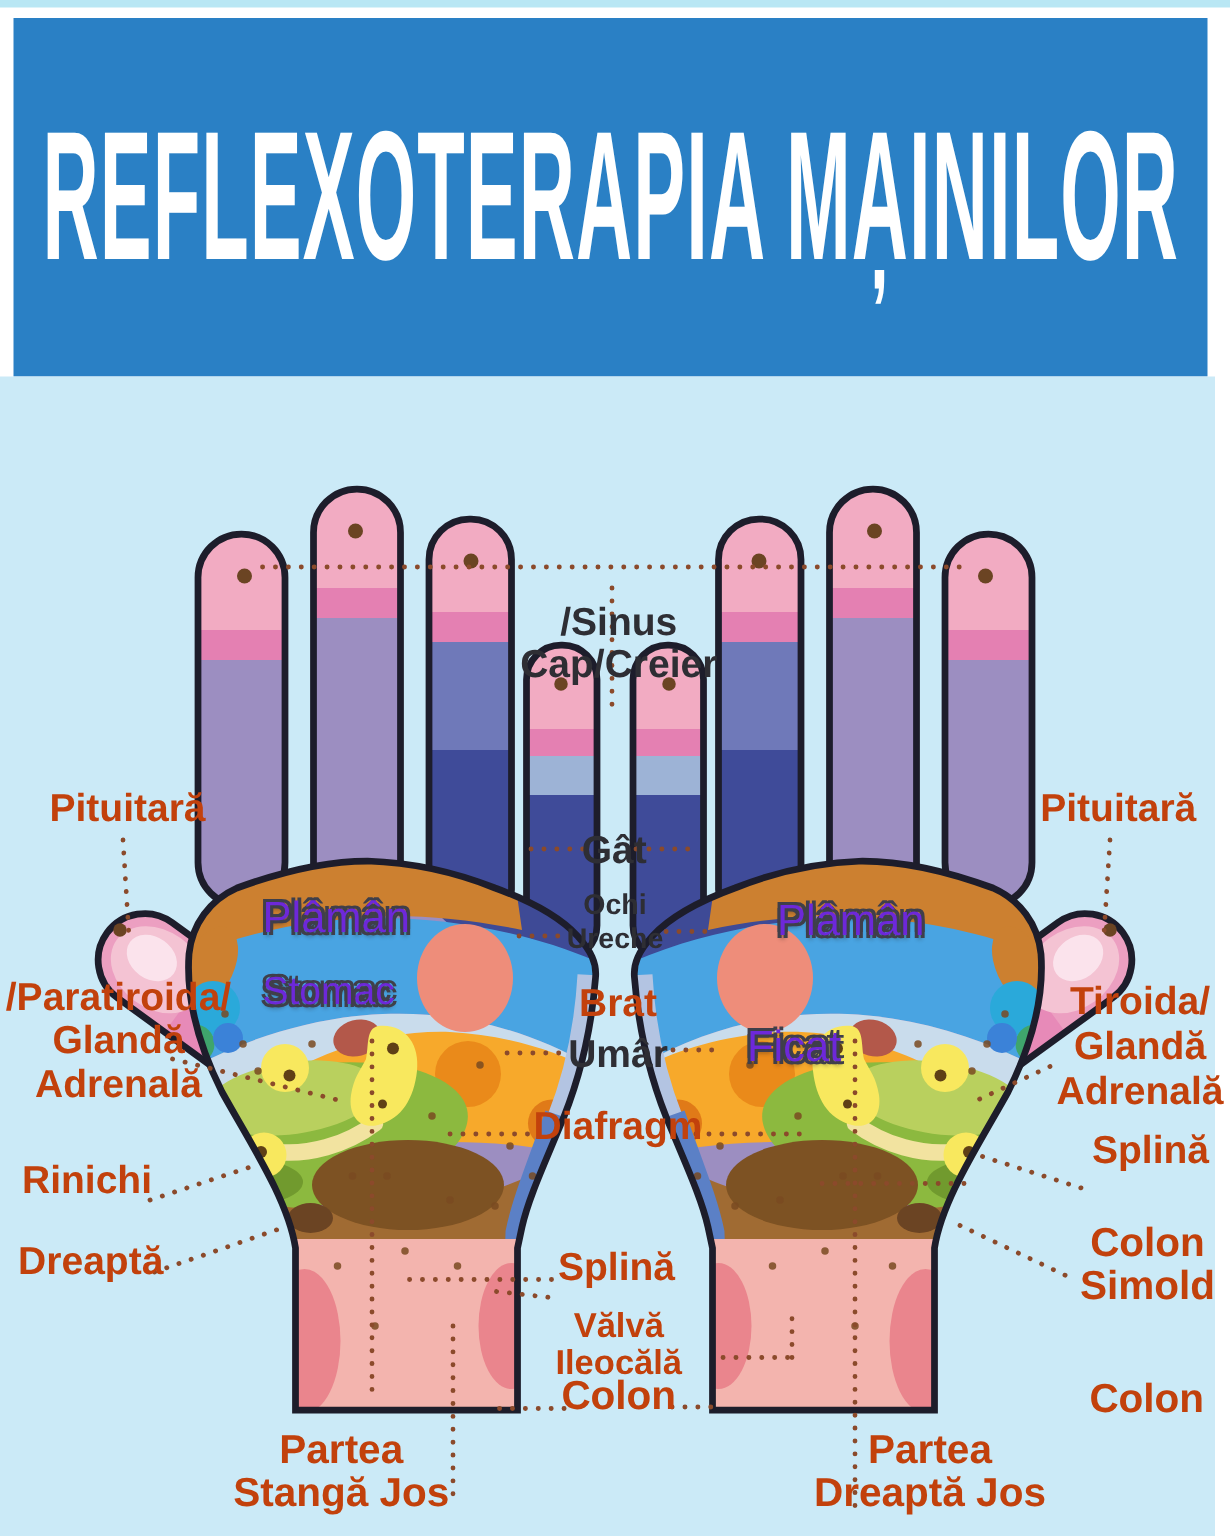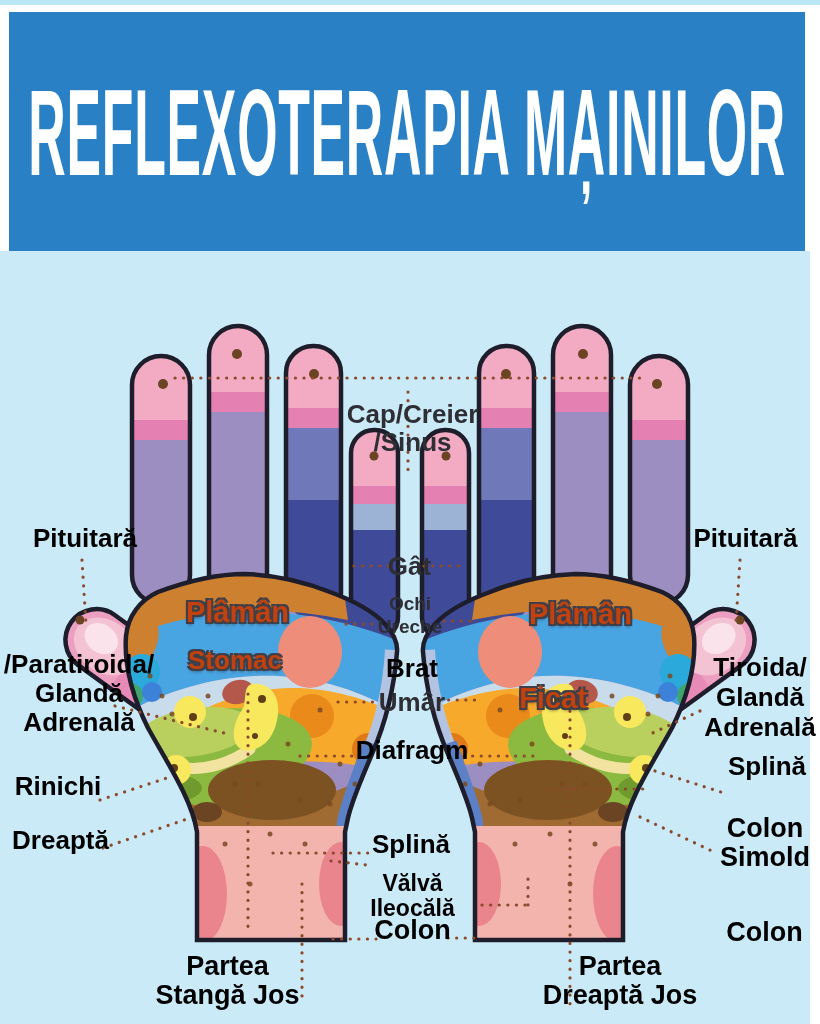--- a/index.html
+++ b/index.html
@@ -5,23 +5,23 @@
   html,body{margin:0;padding:0;background:#ffffff;}
   .page{position:relative;width:820px;height:1024px;background:#ffffff;overflow:hidden;
         font-family:"Liberation Sans",sans-serif;}
   .strip-top{position:absolute;top:0;left:0;width:820px;height:5px;background:#b9e7f4;}
   .header{position:absolute;top:12px;left:9px;width:796px;height:239px;background:#2a80c5;
           display:flex;align-items:center;justify-content:center;}
   .header h1{margin:0;color:#ffffff;font-size:72px;font-weight:bold;white-space:nowrap;
              letter-spacing:1px;transform:scale(.72,1.7);}
   .content{position:absolute;top:251px;left:0;width:810px;height:773px;background:#cbeaf7;}
   .hands{position:absolute;top:244px;left:0;width:820px;height:780px;}
-  .lbl{position:absolute;font-weight:bold;text-align:center;line-height:1.08;color:#000000;}
+  .lbl{position:absolute;font-weight:bold;text-align:center;line-height:1.08;color:#c2410c;}
   .lbl.dark{color:#2e2e34;}
-  .zone{position:absolute;font-weight:bold;text-align:center;color:#c2410c;white-space:nowrap;
+  .zone{position:absolute;font-weight:normal;color:#6d28d9;white-space:nowrap;
         text-shadow:-2px -2px 0 #3f3f4a,2px -2px 0 #3f3f4a,-2px 2px 0 #3f3f4a,2px 2px 0 #3f3f4a,0 3px 3px rgba(40,30,30,.45);}
 </style>
 </head>
 <body>
 
 <div class="page">
   <div class="strip-top"></div>
 
   <div class="header">
     <h1>REFLEXOTERAPIA MA̦INILOR</h1>
@@ -206,22 +206,22 @@
     <div>Adrenală</div>
   </div>
   <div class="lbl" style="left:8px;top:772px;width:100px;font-size:26px">Rinichi</div>
   <div class="lbl" style="left:8px;top:826px;width:105px;font-size:26px">Dreaptă</div>
   <div class="lbl" style="left:140px;top:952px;width:175px;font-size:27px;line-height:29px">
     <div>Partea</div>
     <div>Stangă Jos</div>
   </div>
 
   <div class="lbl dark" style="left:340px;top:400px;width:145px;font-size:26px;line-height:28px">
+    <div>/Sinus</div>
     <div>Cap/Creier</div>
-    <div>/Sinus</div>
   </div>
   <div class="lbl dark" style="left:367px;top:552px;width:85px;font-size:26px">Gât</div>
   <div class="lbl dark" style="left:370px;top:592px;width:80px;font-size:19px;line-height:23px">
     <div>Ochi</div>
     <div>Ureche</div>
   </div>
   <div class="lbl" style="left:372px;top:654px;width:80px;font-size:26px">Brat</div>
   <div class="lbl dark" style="left:372px;top:688px;width:80px;font-size:26px">Umâr</div>
   <div class="lbl" style="left:352px;top:736px;width:120px;font-size:26px">Diafragm</div>
   <div class="lbl" style="left:366px;top:830px;width:90px;font-size:26px">Splină</div>

